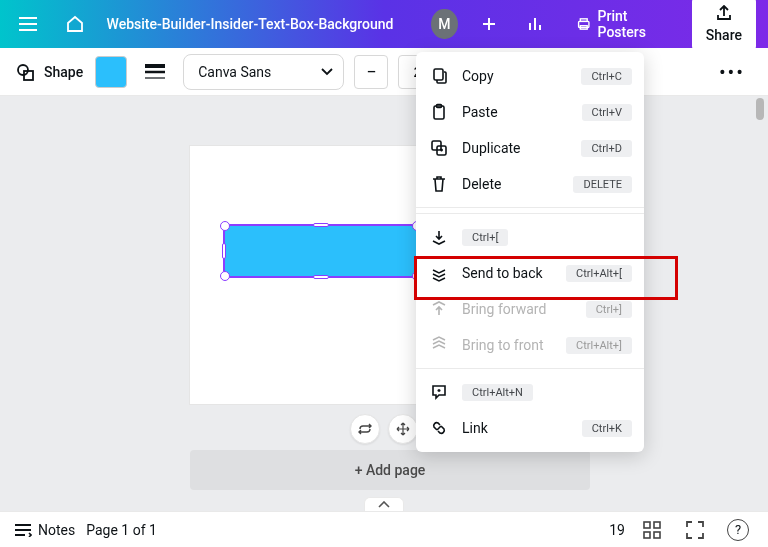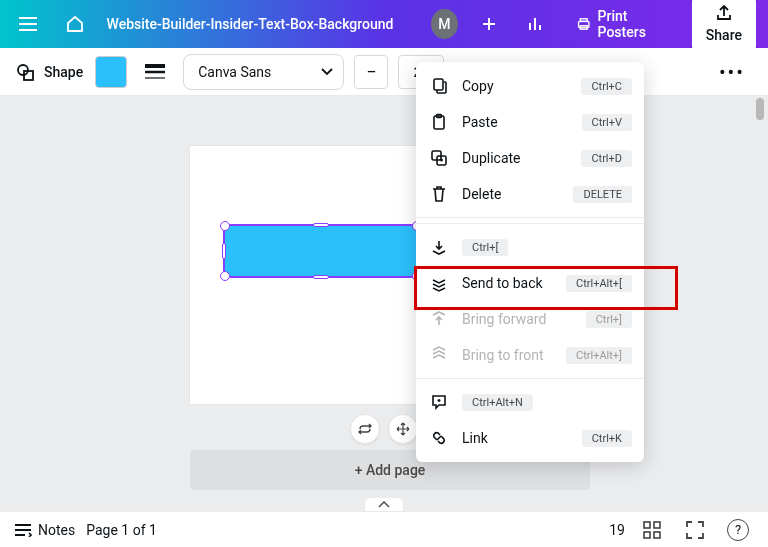--- a/index.html
+++ b/index.html
@@ -29,21 +29,21 @@
   .sel-handle{position:absolute;width:10px;height:10px;background:#fff;border:1px solid #8b3dff;border-radius:5px;}
   .h-tl{top:-5px;left:-5px}.h-tr{top:-5px;right:-5px}.h-bl{bottom:-5px;left:-5px}.h-br{bottom:-5px;right:-5px}
   .h-ml{width:4px;height:16px;border-radius:2px;top:50%;left:-3px;transform:translateY(-50%);}
   .h-mr{width:4px;height:16px;border-radius:2px;top:50%;right:-3px;transform:translateY(-50%);}
   .h-mt{width:16px;height:4px;border-radius:2px;left:50%;top:-3px;transform:translateX(-50%);}
   .h-mb{width:16px;height:4px;border-radius:2px;left:50%;bottom:-3px;transform:translateX(-50%);}
   .mini-btns{position:absolute;left:350px;top:318px;display:flex;gap:8px;}
   .mini-btn{width:30px;height:30px;background:#fff;border:1px solid #e5e5e5;border-radius:50%;display:flex;align-items:center;justify-content:center;cursor:pointer;font-size:14px;box-shadow:0 1px 2px rgba(0,0,0,.08);}
   .add-page{position:absolute;left:190px;top:354px;width:400px;height:40px;background:#dedfe1;border-radius:4px;display:flex;align-items:center;justify-content:center;font-weight:500;cursor:pointer;font-size:14px;color:#4a4a4a;}
 
-  .ctx-menu { position: absolute; top: 62px; left: 416px; width: 228px; background: #fff; border-radius: 6px; box-shadow: 0 4px 20px rgba(0,0,0,.18); padding: 6px 0; z-index: 100; }
+  .ctx-menu { position: absolute; top: 52px; left: 416px; width: 228px; background: #fff; border-radius: 6px; box-shadow: 0 4px 20px rgba(0,0,0,.18); padding: 6px 0; z-index: 100; }
   .ctx-item { display: flex; align-items: center; height: 36px; padding: 0 12px; cursor: pointer; gap: 12px; }
   .ctx-item.disabled { color: #b4b4b4; cursor: default;}
   .ctx-icon { width: 22px; height: 22px; display:flex;align-items:center;justify-content:center;flex-shrink:0; }
   .ctx-label { flex: 1; font-size: 14px; }
   .ctx-kbd { font-size: 11px; background: #eeeff1; color: #44474b; padding: 2px 10px; border-radius: 3px; }
   .ctx-item.disabled .ctx-kbd{color:#9a9a9a;}
   .ctx-sep { height: 1px; background: #eaeaea; margin: 5px 0; }
   .ctx-highlight { position:absolute; border: 3px solid #d40000; pointer-events:none; }
 
   .footer { position: absolute; left:0; right:0; bottom:0; height:36px; border-top:1px solid #e9e9e9; display:flex; align-items:center; padding:0 14px; gap:11px; background:#fff;}

